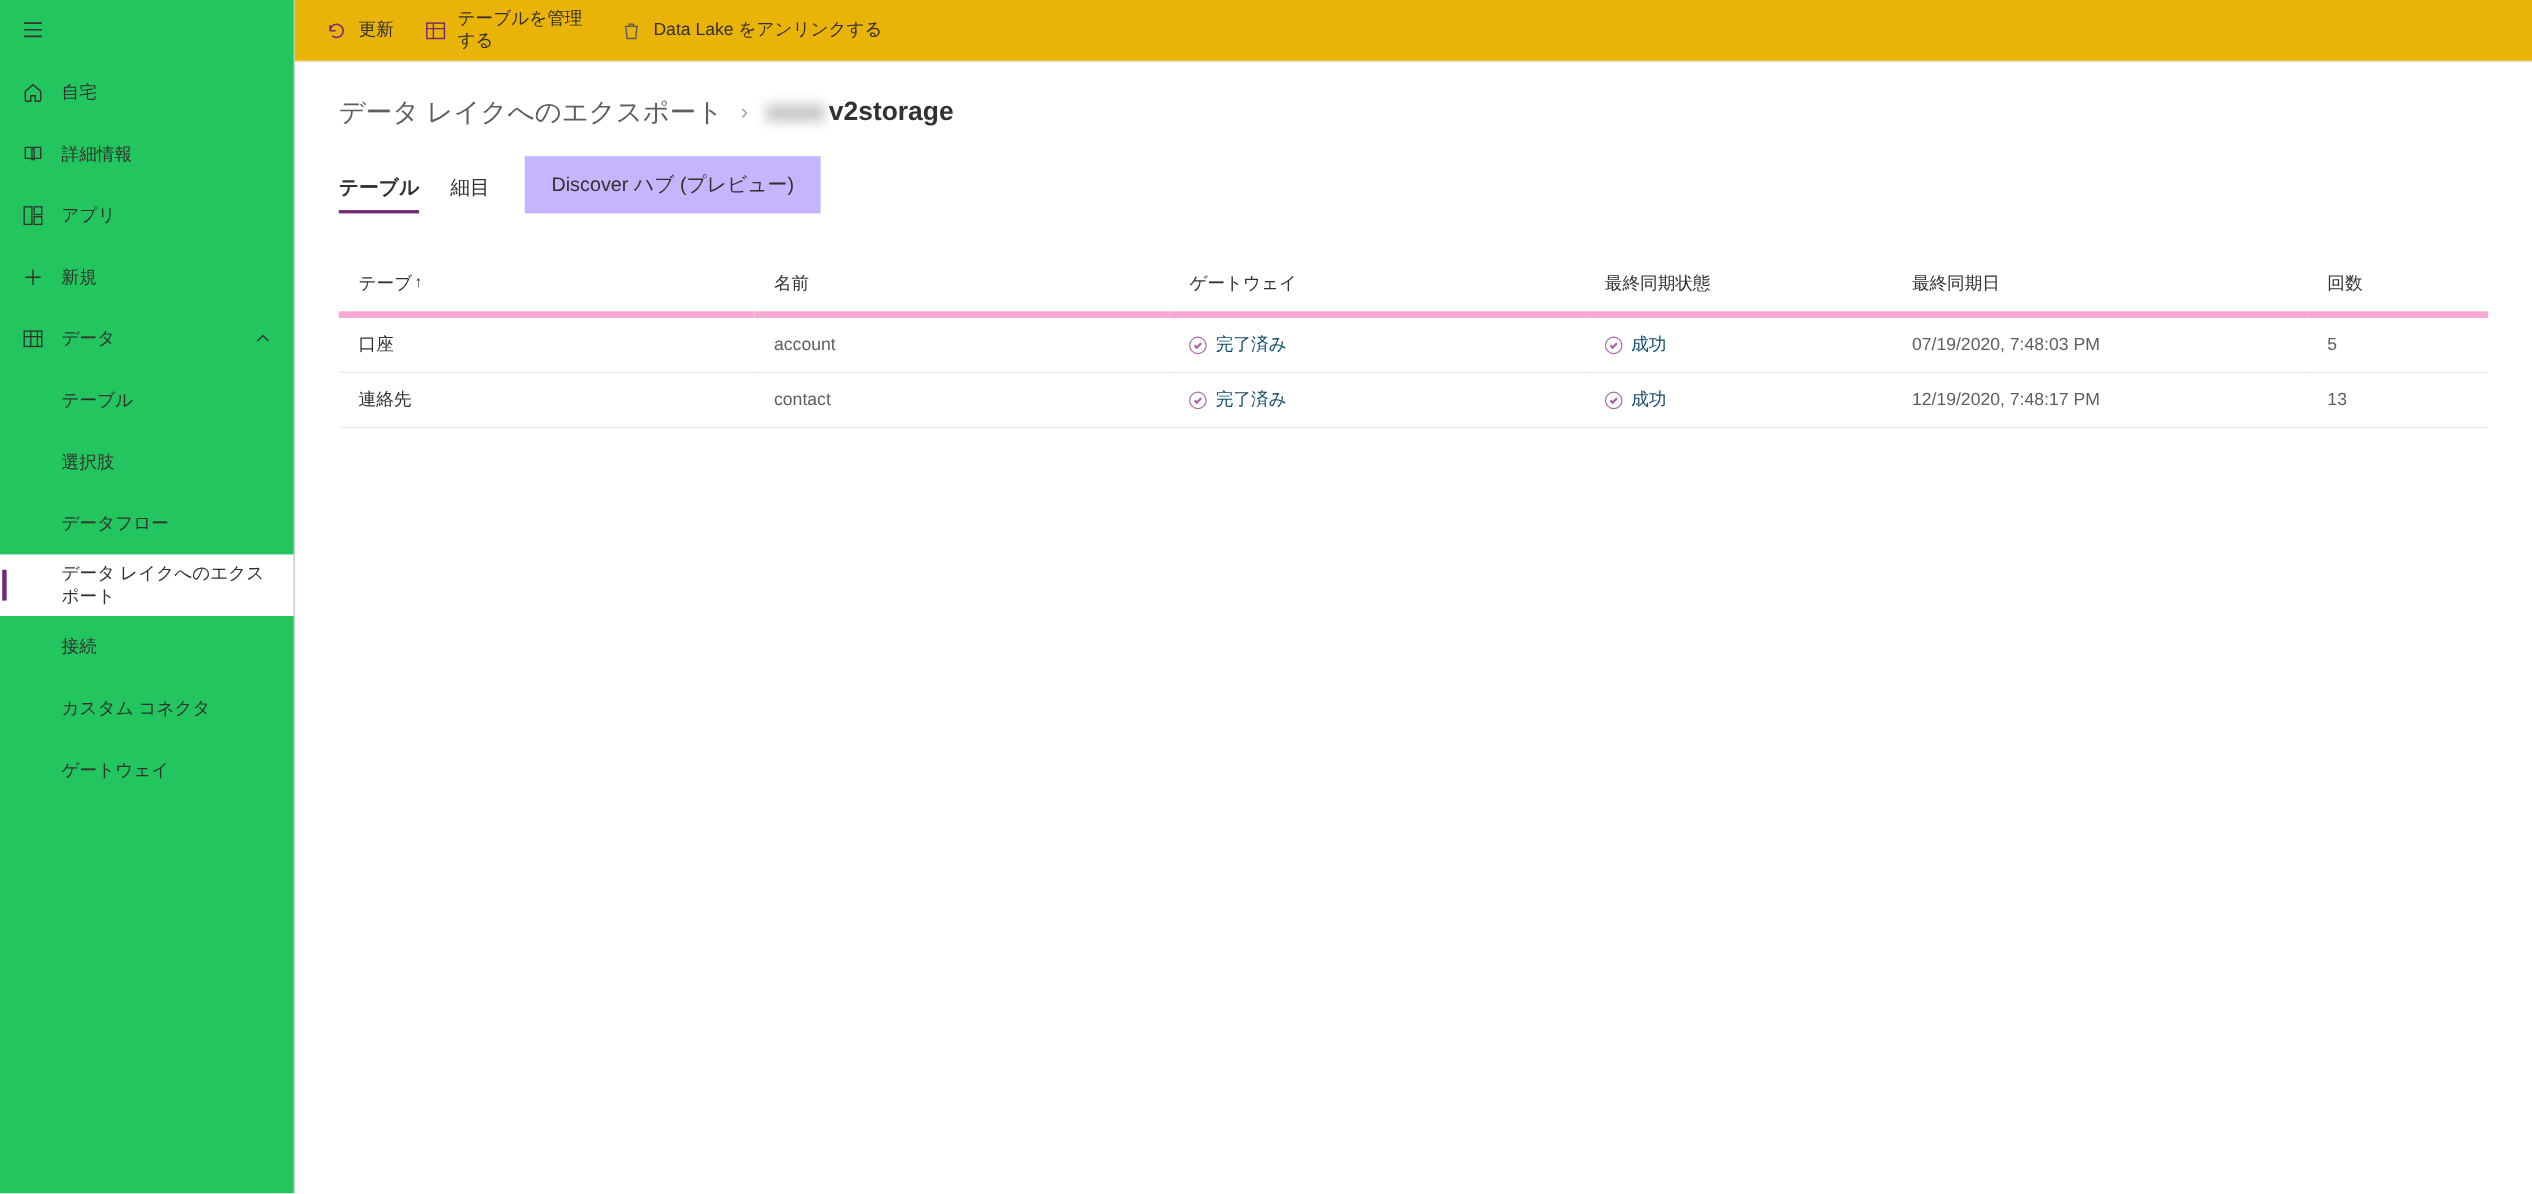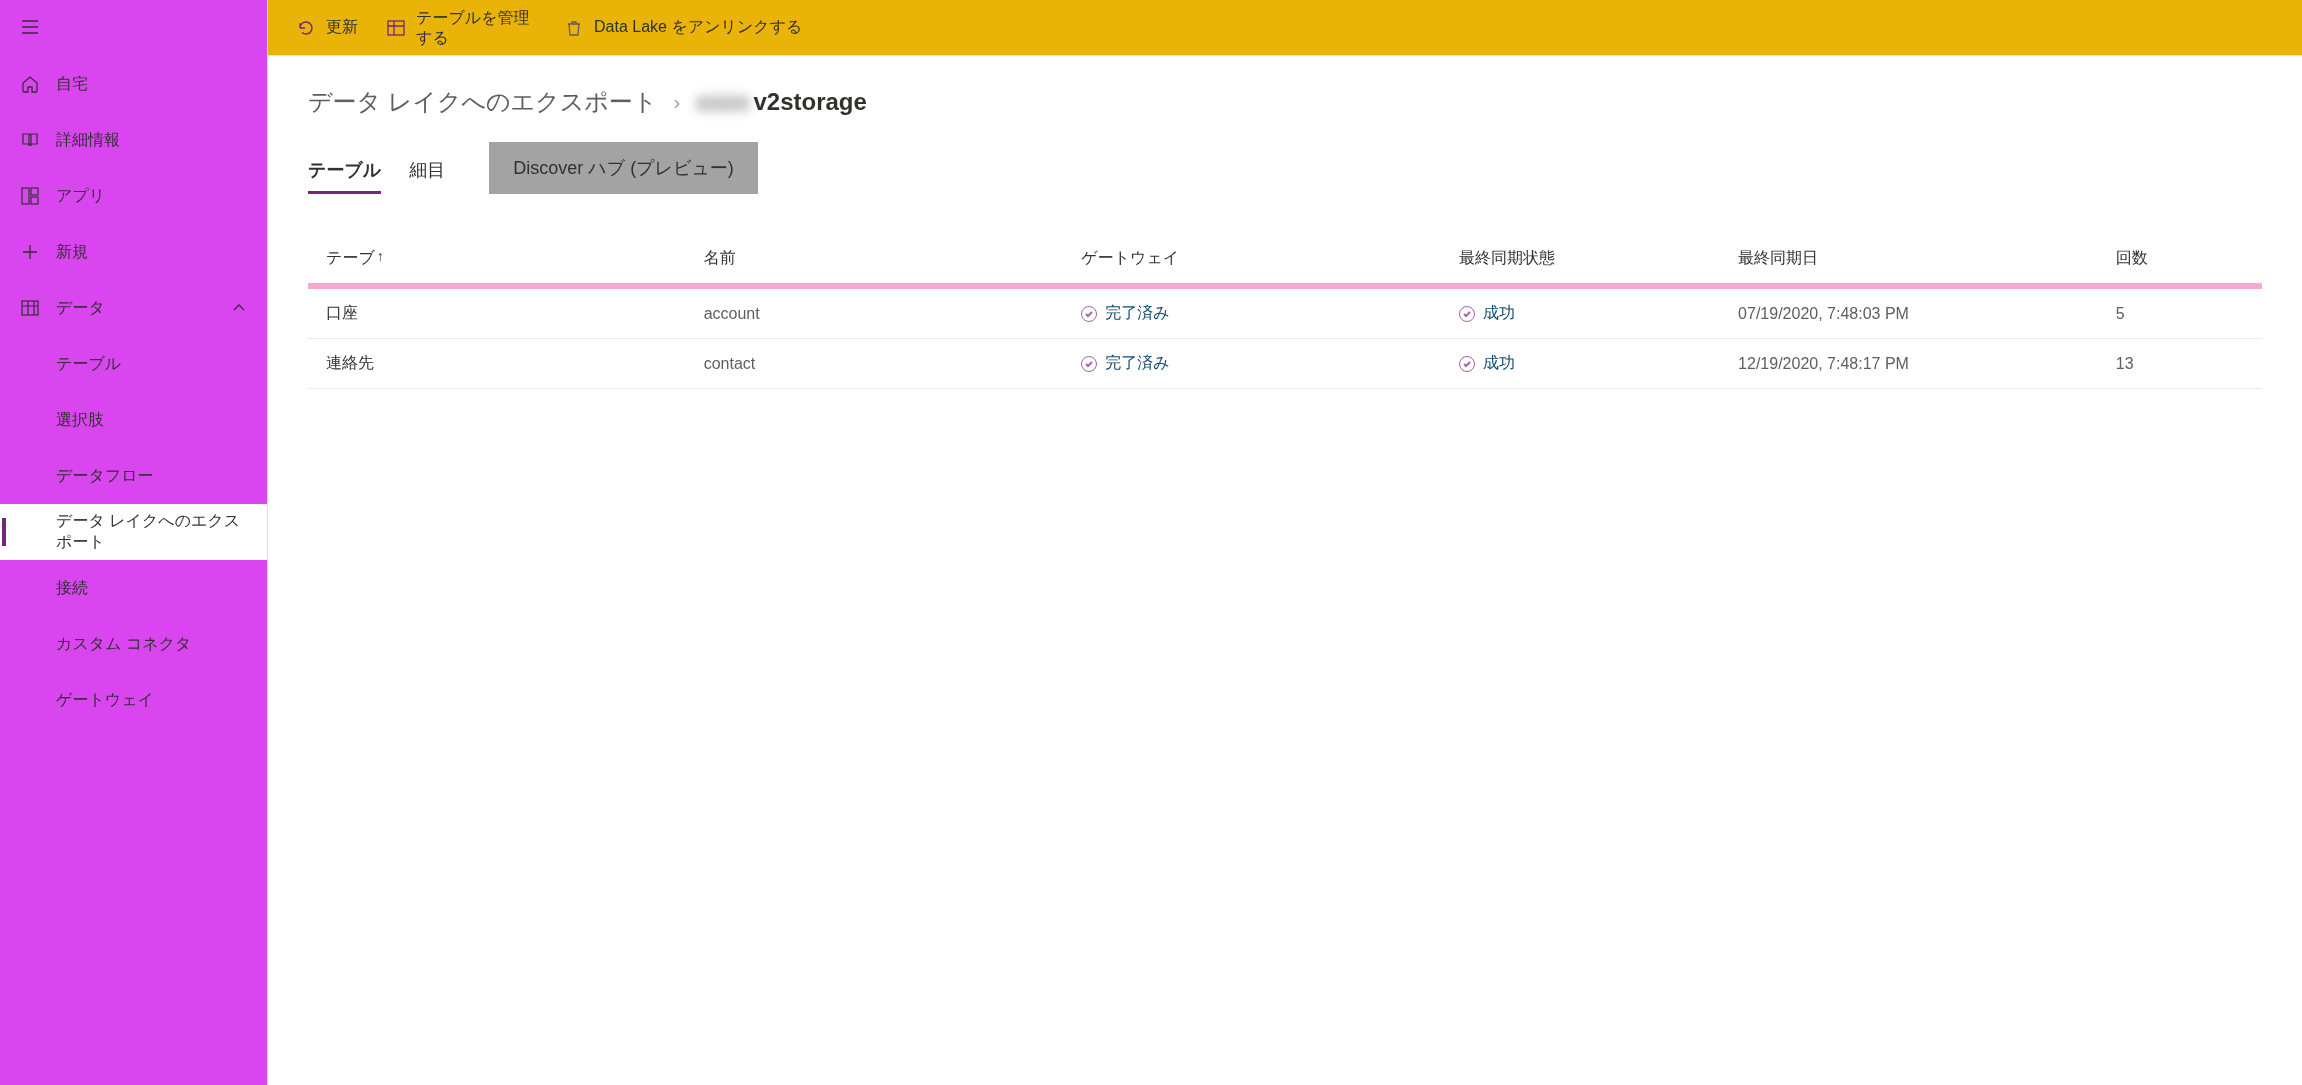--- a/index.html
+++ b/index.html
@@ -11,21 +11,21 @@
     width: 2302px;
     height: 1085px;
     overflow: hidden;
   }
   .app { display: flex; height: 100%; }
 
   
   .sidebar {
     width: 268px;
     border-right: 1px solid #e1dfdd;
-    background: #d946ef;
+    background: #22c55e;
     display: flex;
     flex-direction: column;
   }
   .hamburger {
     height: 56px;
     display: flex;
     align-items: center;
     padding-left: 20px;
   }
   .hamburger svg { width: 20px; height: 20px; }
@@ -128,24 +128,24 @@
   }
   .tab.active { font-weight: 600; }
   .tab.active::after {
     content: "";
     position: absolute;
     left: 0; right: 0; bottom: 0;
     height: 3px;
     background: #742774;
   }
   .tab.button-tab {
-    background: #a3a3a3;
+    background: #c4b5fd;
     padding: 14px 24px;
     font-size: 18px;
-    margin-left: 16px;
+    margin-left: 4px;
   }
 
   .table { width: 100%; border-collapse: collapse; table-layout: fixed; }
   .table col.c1 { width: 230px; }
   .table col.c2 { width: 230px; }
   .table col.c3 { width: 230px; }
   .table col.c4 { width: 170px; }
   .table col.c5 { width: 230px; }
   .table col.c6 { width: 100px; }
   .table th, .table td {

